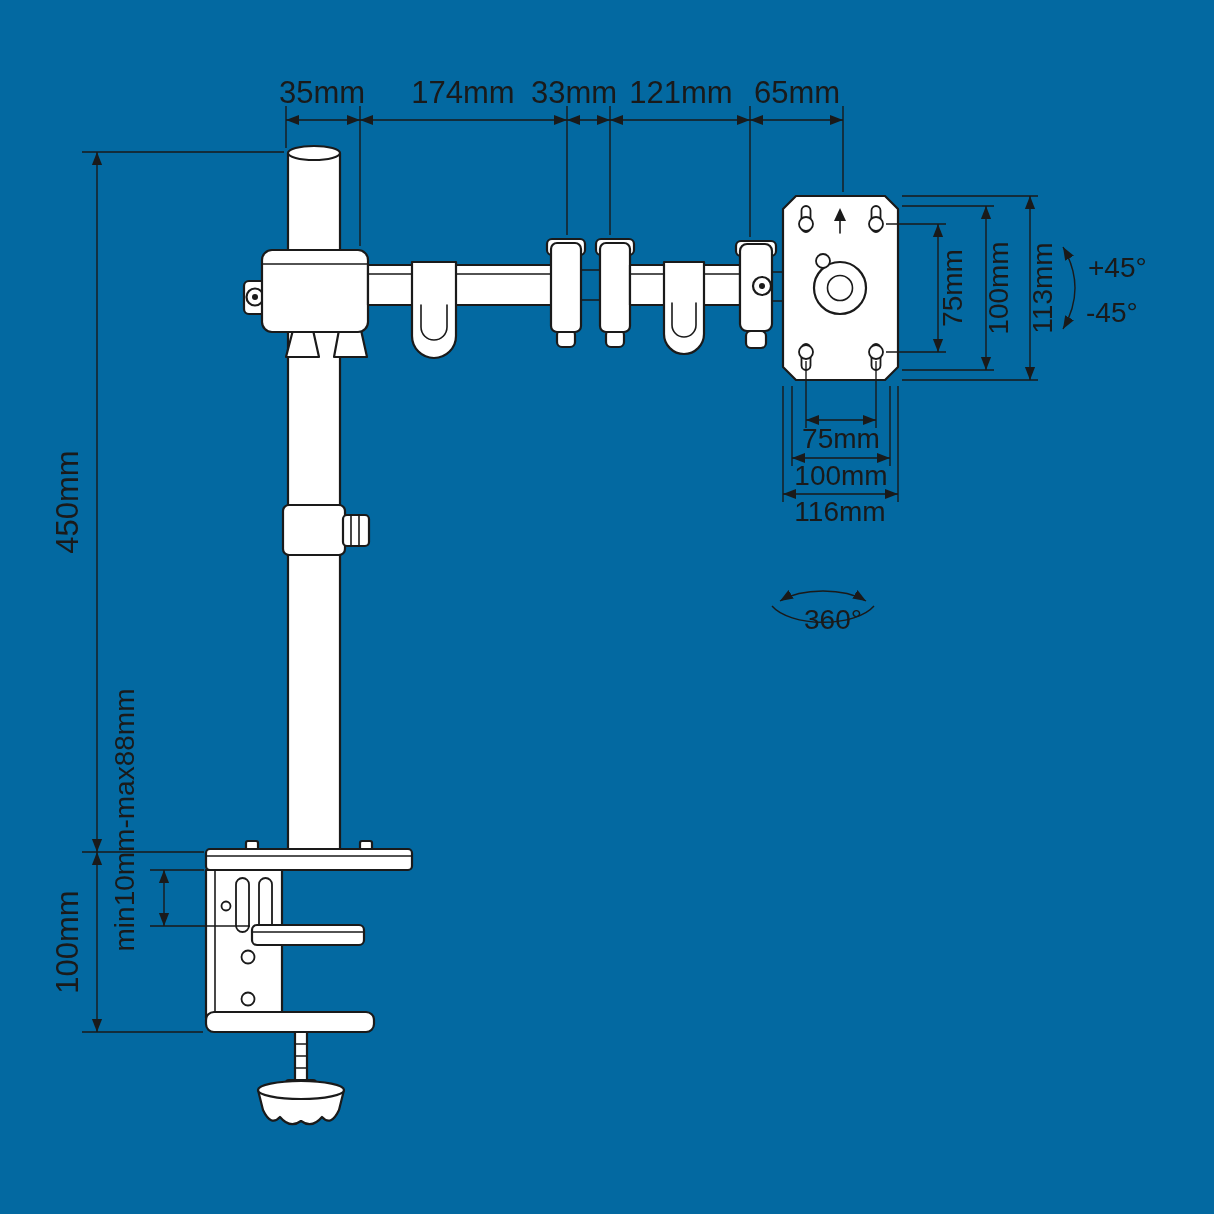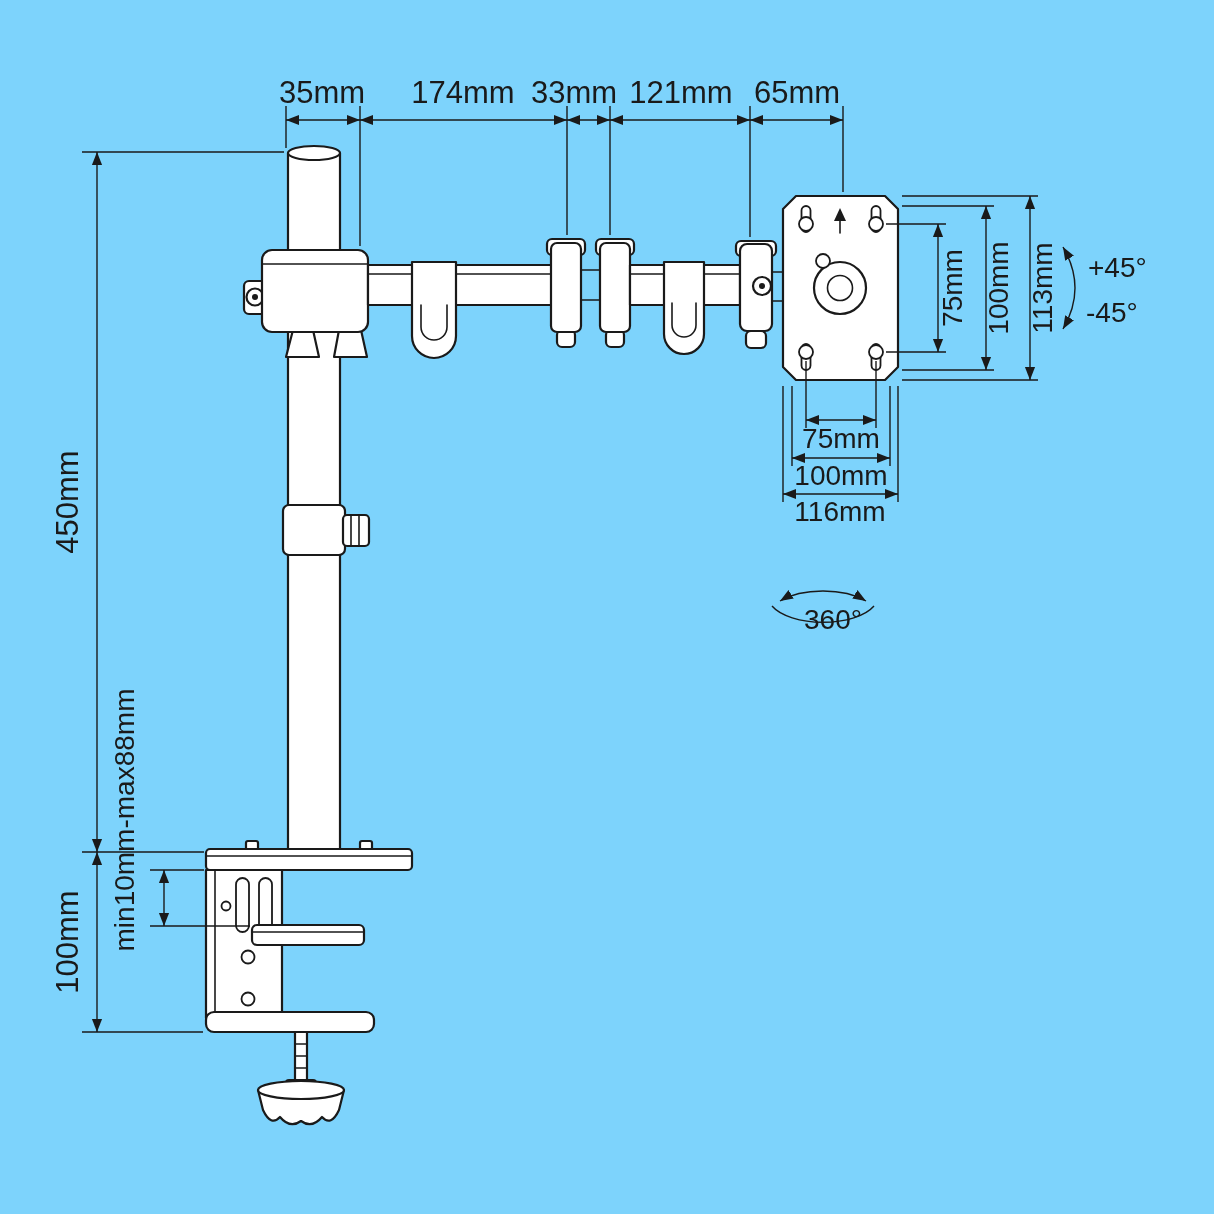--- a/index.html
+++ b/index.html
@@ -1,16 +1,16 @@
 <!DOCTYPE html>
 <html><head>
 <meta charset="utf-8">
 <style>
   html,body{margin:0;padding:0;background:#ffffff;}
-  .stage{width:1214px;height:1214px;background:#7dd3fc;position:relative;overflow:hidden;}
+  .stage{width:1214px;height:1214px;background:#0369a1;position:relative;overflow:hidden;}
   svg{display:block;}
   .ln{stroke:#1a1a1a;stroke-width:1.4;fill:none;}
   .dim{marker-start:url(#ah);marker-end:url(#ah);}
   .part{stroke:#1a1a1a;stroke-width:2.2;fill:#ffffff;stroke-linejoin:round;stroke-linecap:round;}
   .detail{stroke:#1a1a1a;stroke-width:1.6;fill:none;stroke-linecap:round;}
   .hole{stroke:#1a1a1a;stroke-width:1.8;fill:#ffffff;}
   .fillspot{fill:#1a1a1a;stroke:none;}
   .dimtxt{font-family:"Liberation Sans",sans-serif;font-size:31px;fill:#1a1a1a;}
   .small{font-size:28px;}
 </style>

